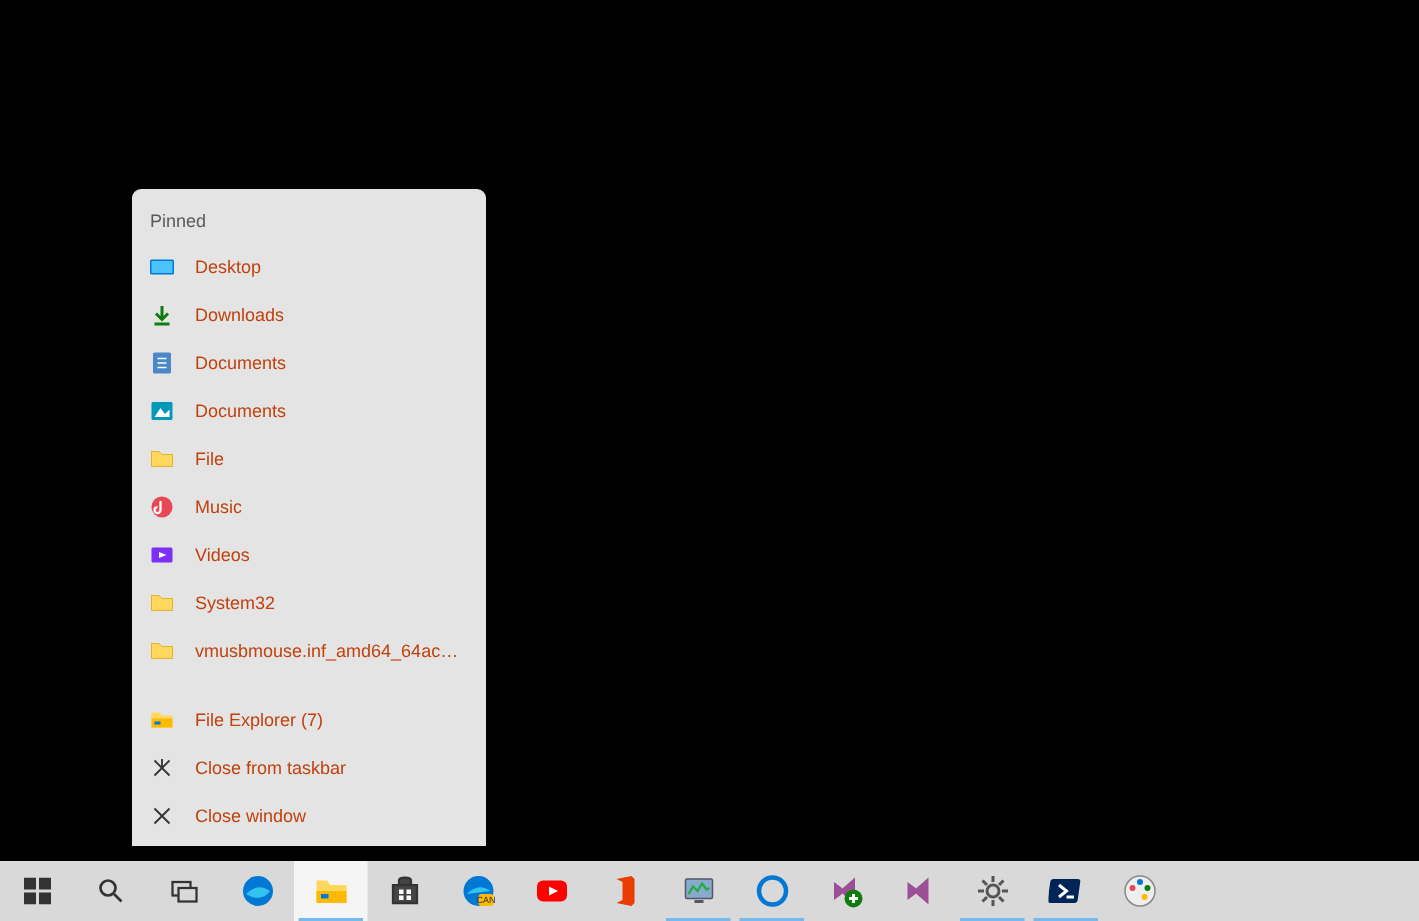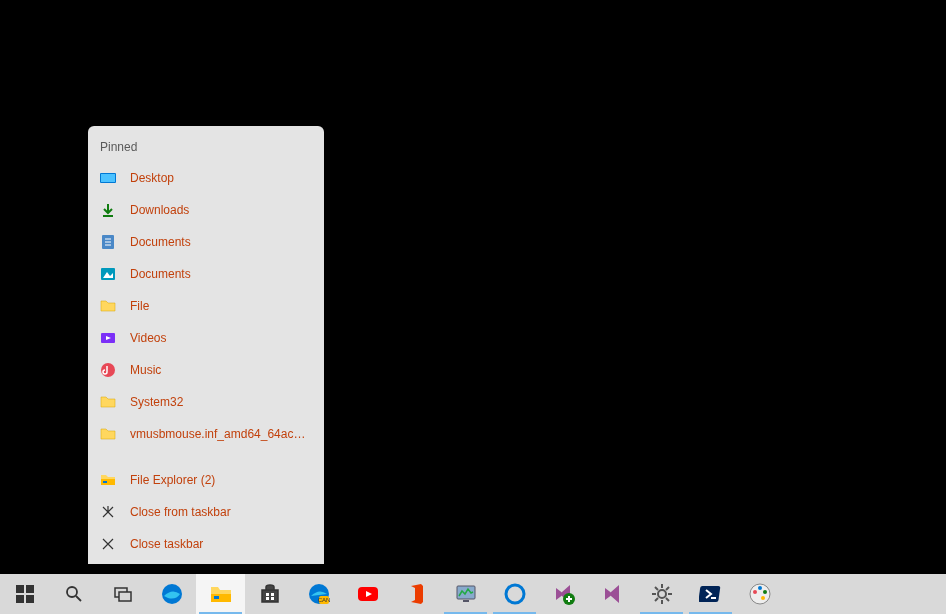--- a/index.html
+++ b/index.html
@@ -136,35 +136,35 @@
       <svg class="folder-icon">
           <path d="M1 3 L6 3 L8 5 L15 5 L15 13 L1 13 Z" fill="#ffd75e" stroke="#d9a400" stroke-width="0.5"></path>
         </svg>
     </span>
     <span class="menu-label">File</span>
   </div>
 
   <div class="menu-item">
     <span class="menu-icon">
       <svg width="16" height="16">
+          <circle cx="8" cy="8" r="7" fill="#e74856"></circle>
+          <path d="M7 4 L7 10 A2 2 0 1 1 5 8" stroke="#fff" stroke-width="1.5" fill="none"></path>
+        </svg>
+    </span>
+    <span class="menu-label">Music</span>
+  </div>
+
+  <div class="menu-item">
+    <span class="menu-icon">
+      <svg width="16" height="16">
           <rect x="1" y="3" width="14" height="10" rx="1" fill="#7b2ff7"></rect>
           <polygon points="6,6 11,8 6,10" fill="#fff"></polygon>
         </svg>
     </span>
     <span class="menu-label">Videos</span>
-  </div>
-
-  <div class="menu-item">
-    <span class="menu-icon">
-      <svg width="16" height="16">
-          <circle cx="8" cy="8" r="7" fill="#e74856"></circle>
-          <path d="M7 4 L7 10 A2 2 0 1 1 5 8" stroke="#fff" stroke-width="1.5" fill="none"></path>
-        </svg>
-    </span>
-    <span class="menu-label">Music</span>
   </div>
 
 
   <div class="menu-item">
     <span class="menu-icon">
       <svg class="folder-icon">
           <path d="M1 3 L6 3 L8 5 L15 5 L15 13 L1 13 Z" fill="#ffd75e" stroke="#d9a400" stroke-width="0.5"></path>
         </svg>
     </span>
     <span class="menu-label">System32</span>
@@ -182,39 +182,39 @@
   <div class="divider-spacer"></div>
 
   <div class="menu-item">
     <span class="menu-icon">
       <svg width="16" height="16">
           <path d="M1 3 L6 3 L8 5 L15 5 L15 13 L1 13 Z" fill="#ffd75e"></path>
           <rect x="1" y="7" width="14" height="6" fill="#ffb900"></rect>
           <rect x="3" y="9" width="4" height="2" fill="#0078d4"></rect>
         </svg>
     </span>
-    <span class="menu-label">File Explorer (2)</span>
+    <span class="menu-label">File Explorer (7)</span>
   </div>
 
   <div class="menu-item">
     <span class="menu-icon">
       <svg width="16" height="16">
           <path d="M3 3 L13 13 M3 13 L13 3 M8 2 L8 8" stroke="#333" stroke-width="1.2" fill="none"></path>
         </svg>
     </span>
     <span class="menu-label">Close from taskbar</span>
   </div>
 
   <div class="menu-item">
     <span class="menu-icon">
       <svg width="16" height="16">
           <path d="M3 3 L13 13 M3 13 L13 3" stroke="#333" stroke-width="1.2"></path>
         </svg>
     </span>
-    <span class="menu-label">Close taskbar</span>
+    <span class="menu-label">Close window</span>
   </div>
 
 </div>
 
 <div class="taskbar">
 
   <div class="task-btn">
     <span class="task-icon">
       <svg width="18" height="18">
           <rect x="0" y="0" width="8" height="8" fill="#333"></rect>

